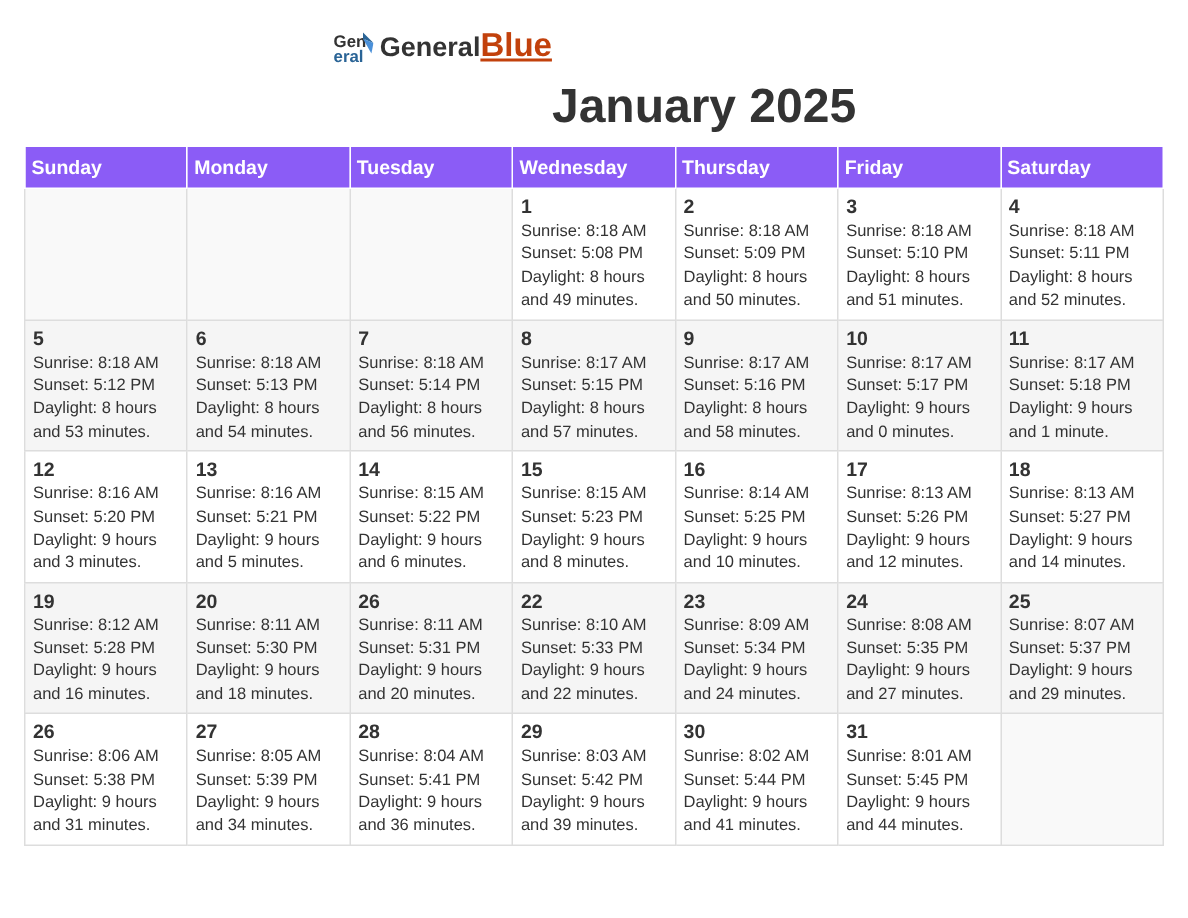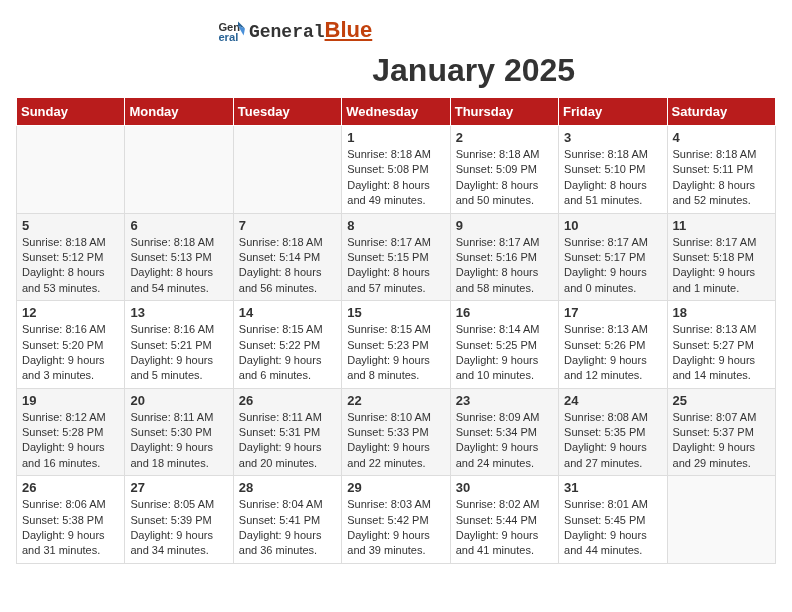--- a/index.html
+++ b/index.html
@@ -19,21 +19,20 @@
     .logo {
       display: flex;
       align-items: center;
       gap: 4px;
     }
     .logo-text-general {
       font-size: 18px;
       font-weight: bold;
       color: #333;
       line-height: 1;
-      font-family: Liberation Mono, monospace;
     }
     .logo-text-blue {
       font-size: 22px;
       font-weight: bold;
       color: #c2410c;
       line-height: 1;
       text-decoration: underline;
     }
     .logo-icon {
       width: 28px;
@@ -51,21 +50,21 @@
     .location-title {
       font-size: 16px;
       color: #555;
     }
     table {
       width: 100%;
       border-collapse: collapse;
       table-layout: fixed;
     }
     thead tr {
-      background-color: #b91c1c;
+      background-color: #8b5cf6;
       color: #fff;
     }
     thead th {
       padding: 6px 4px;
       font-size: 13px;
       font-weight: bold;
       text-align: left;
       border: 1px solid #fff;
     }
     tbody tr {

